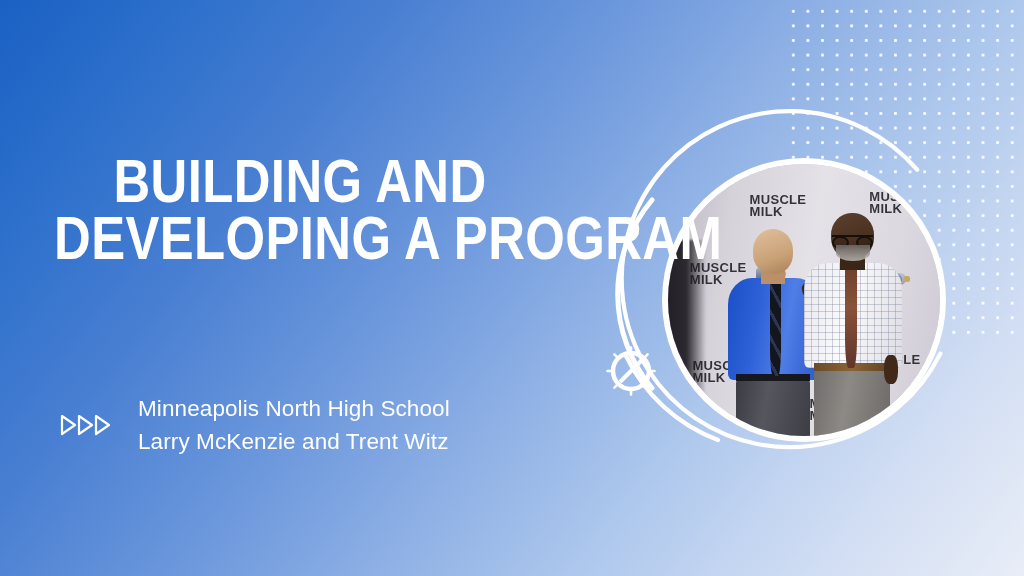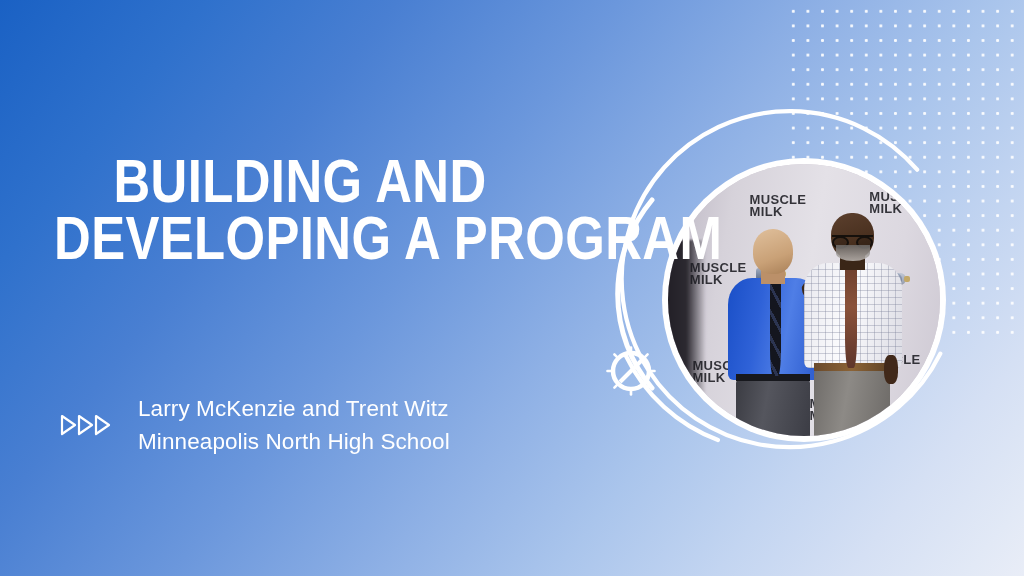--- a/index.html
+++ b/index.html
@@ -469,18 +469,18 @@
     <span class="line">DEVELOPING A PROGRAM</span>
   </div>
 
   <div class="subtitle-block">
     <svg class="arrows" viewBox="0 0 56 26">
       <path d="M2 4 L15 13 L2 22 Z" fill="none" stroke="#ffffff" stroke-width="2.2" stroke-linejoin="round"></path>
       <path d="M19 4 L32 13 L19 22 Z" fill="none" stroke="#ffffff" stroke-width="2.2" stroke-linejoin="round"></path>
       <path d="M36 4 L49 13 L36 22 Z" fill="none" stroke="#ffffff" stroke-width="2.2" stroke-linejoin="round"></path>
     </svg>
     <div class="subtitle">
+      <span class="line">Minneapolis North High School</span>
       <span class="line">Larry McKenzie and Trent Witz</span>
-      <span class="line">Minneapolis North High School</span>
     </div>
   </div>
 
 </div>
 
 </body></html>

